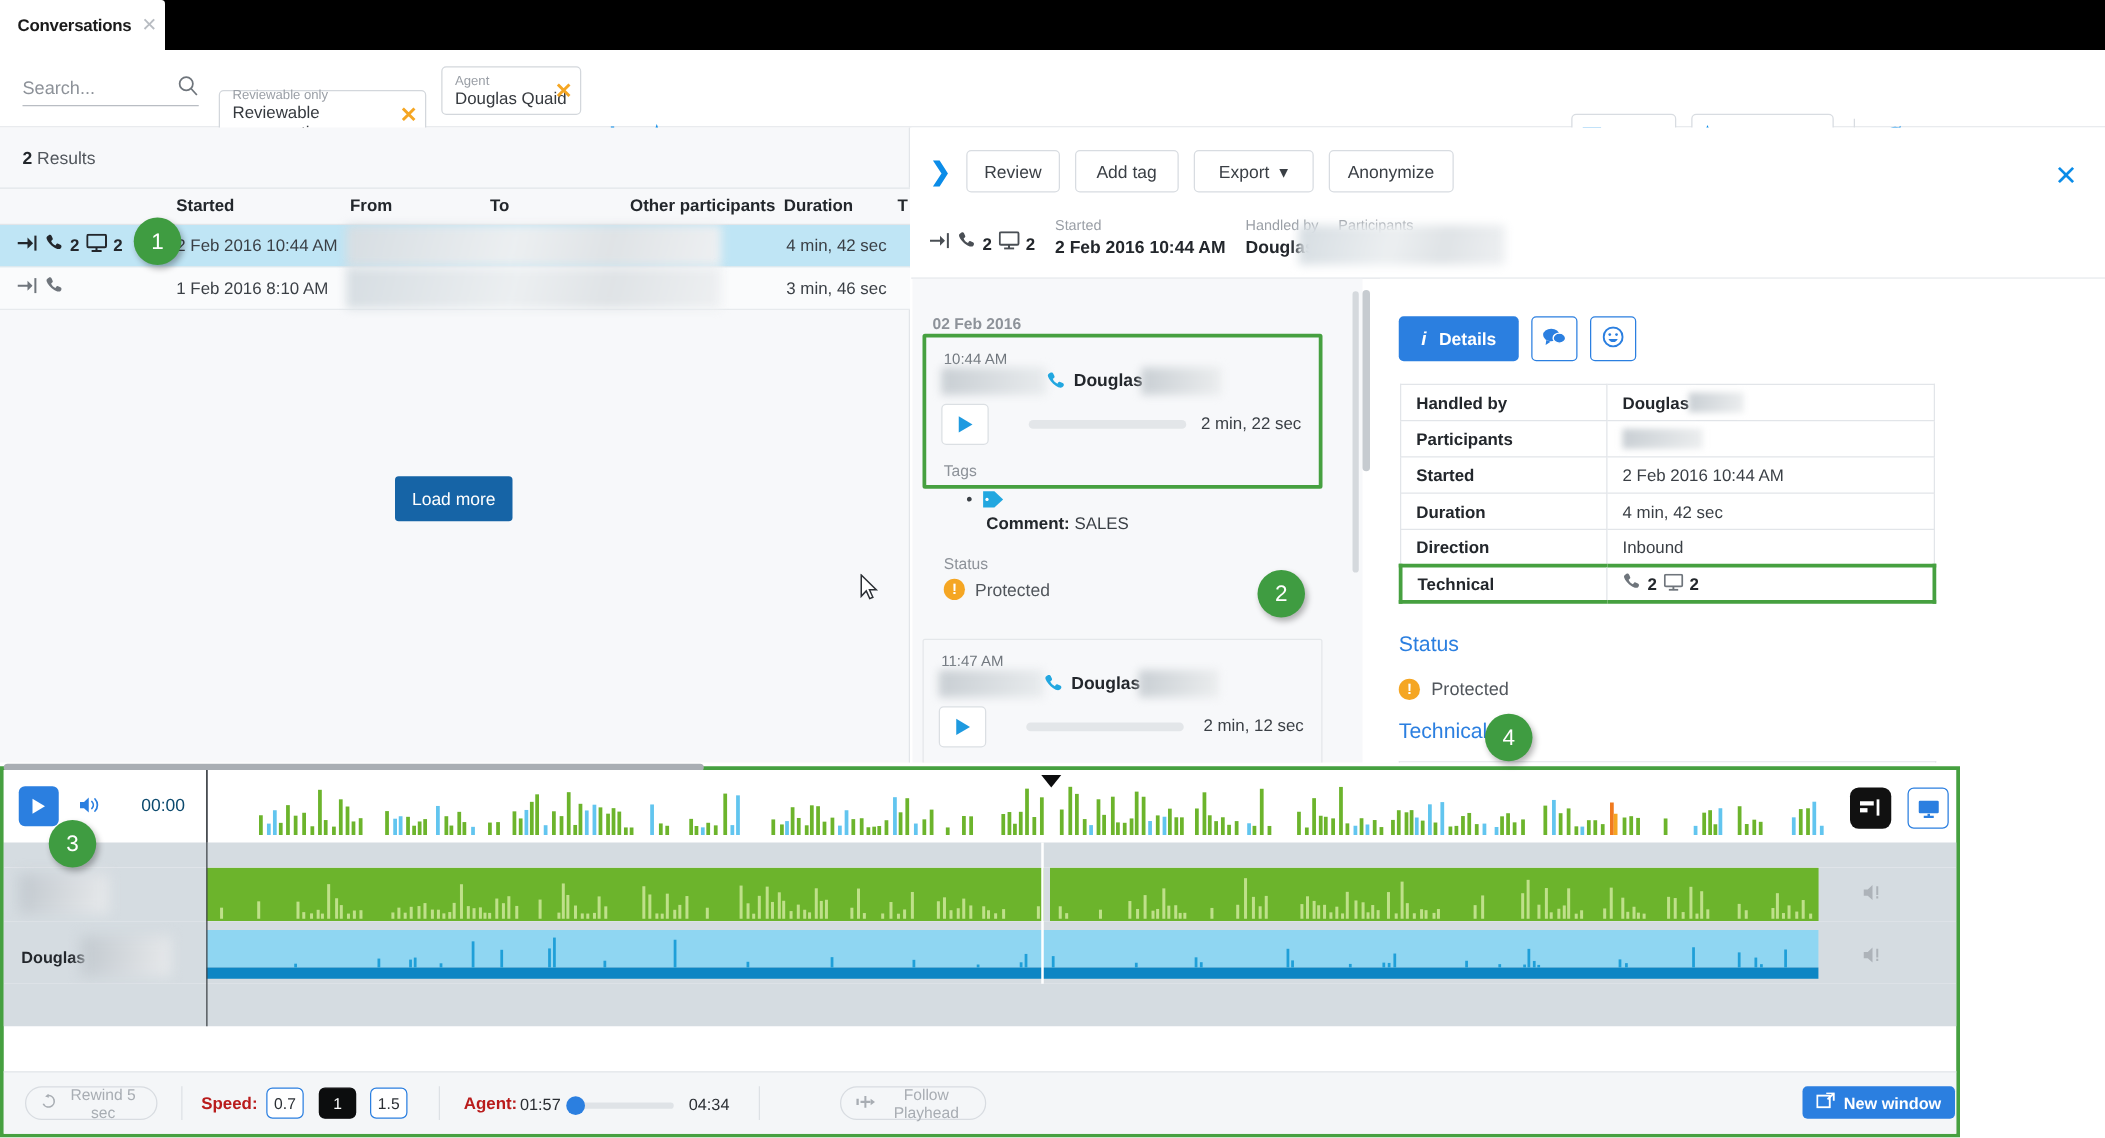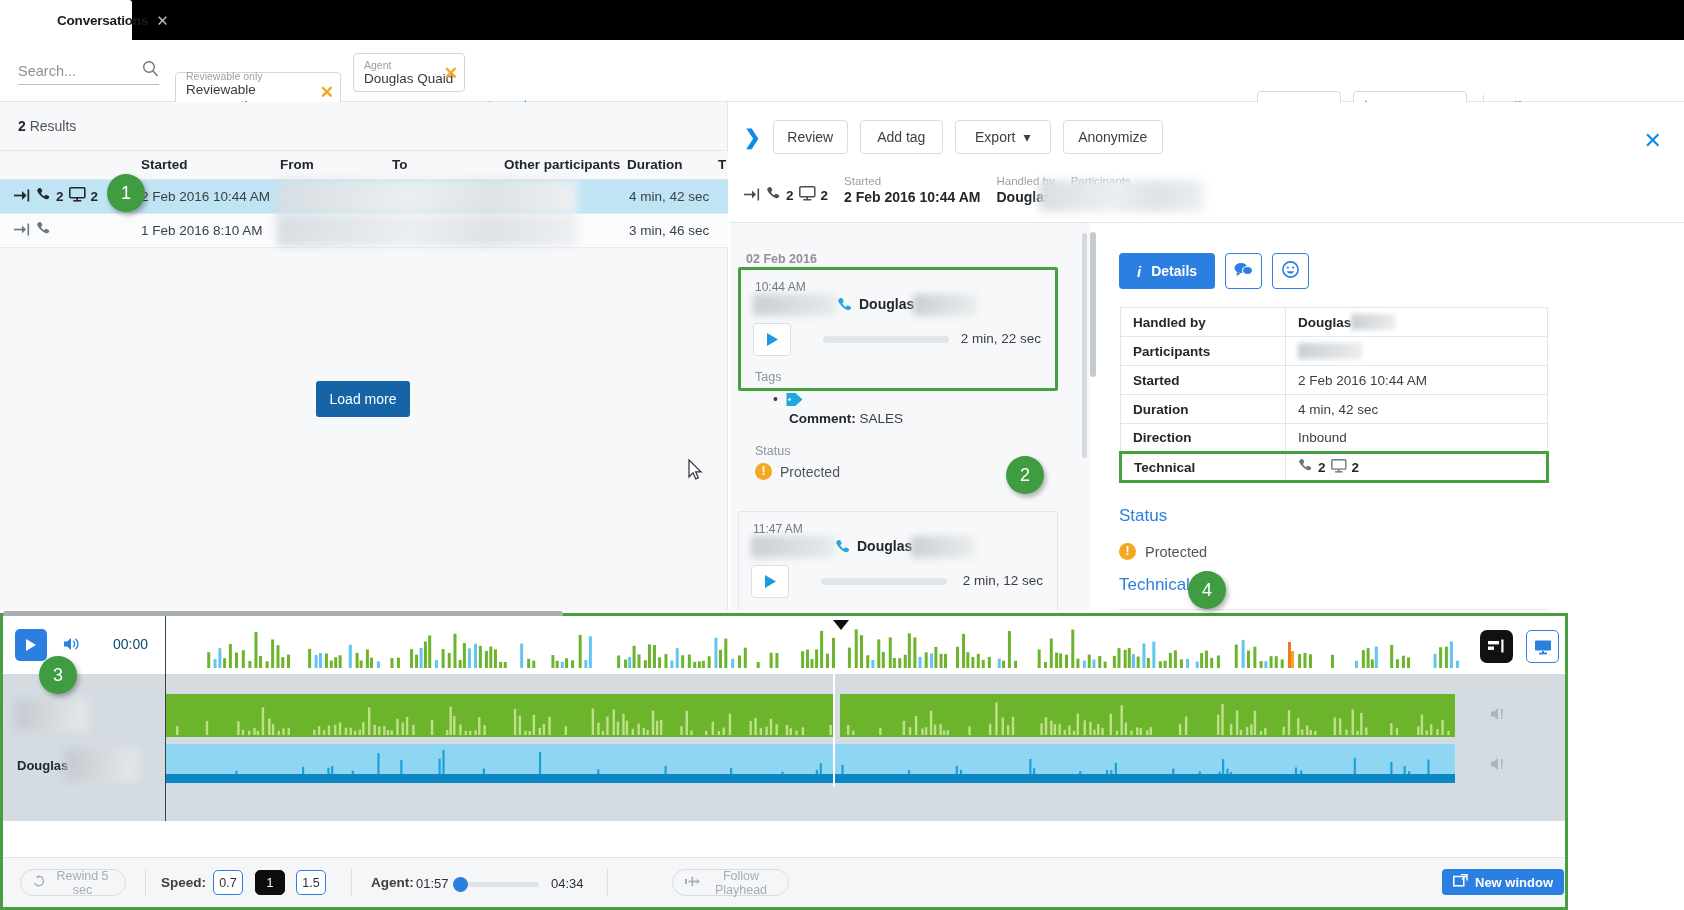--- a/index.html
+++ b/index.html
@@ -16,21 +16,21 @@
     position: absolute; left: 0; top: 0; width: 1684px; height: 40px;
     background: #000000;
   }
   .tab {
     position: absolute; left: 0; top: 0; width: 132px; height: 40px;
     background: #ffffff;
     display: flex; align-items: center; gap: 8px;
     padding: 0 10px 0 14px;
     border-top-right-radius: 3px;
   }
-  .tab-label { font-size: 13.5px; font-weight: bold; color: #1b1b1b; letter-spacing: -0.2px; margin-left: 43px; }
+  .tab-label { font-size: 13.5px; font-weight: bold; color: #1b1b1b; letter-spacing: -0.2px; }
   .tab-close { color: #b8bcc2; font-size: 15px; line-height: 1; cursor: pointer; }
 
   
   .searchbar {
     position: absolute; left: 0; top: 40px; width: 1684px; height: 62px;
     background: #ffffff;
     border-bottom: 1px solid #e2e5e9;
   }
   .search-field {
     position: absolute; left: 18px; top: 17px; width: 141px; height: 28px;
@@ -276,21 +276,21 @@
     position: absolute; left: 0; bottom: 0; width: 1562px; height: 50px;
     background: #f4f6f8; border-top: 1px solid #e2e5e9;
   }
   .ctl-btn {
     position: absolute; height: 27px; border: 1px solid #d8dce1; border-radius: 14px;
     background: #f4f6f8; font-size: 12.5px; color: #a8adb3;
     display: flex; align-items: center; justify-content: center; gap: 6px;
     padding: 0 12px; cursor: pointer; font-family: inherit;
   }
   .ctl-sep { position: absolute; top: 11px; width: 1px; height: 27px; background: #dde1e5; }
-  .ctl-label { position: absolute; font-size: 13.5px; font-weight: bold; color: #404040; }
+  .ctl-label { position: absolute; font-size: 13.5px; font-weight: bold; color: #b91c1c; }
   .speed-btn {
     position: absolute; width: 30px; height: 25px; border: 1px solid #2b7fe0;
     border-radius: 5px; background: #fff; color: #2b2f34; font-size: 12.5px;
     display: flex; align-items: center; justify-content: center; cursor: pointer; font-family: inherit;
   }
   .speed-btn.active { background: #0c0d0e; color: #fff; border-color: #0c0d0e; }
   .scale-track {
     position: absolute; top: 24px; width: 80px; height: 5px; background: #dfe3e7; border-radius: 3px;
   }
   .scale-knob {

